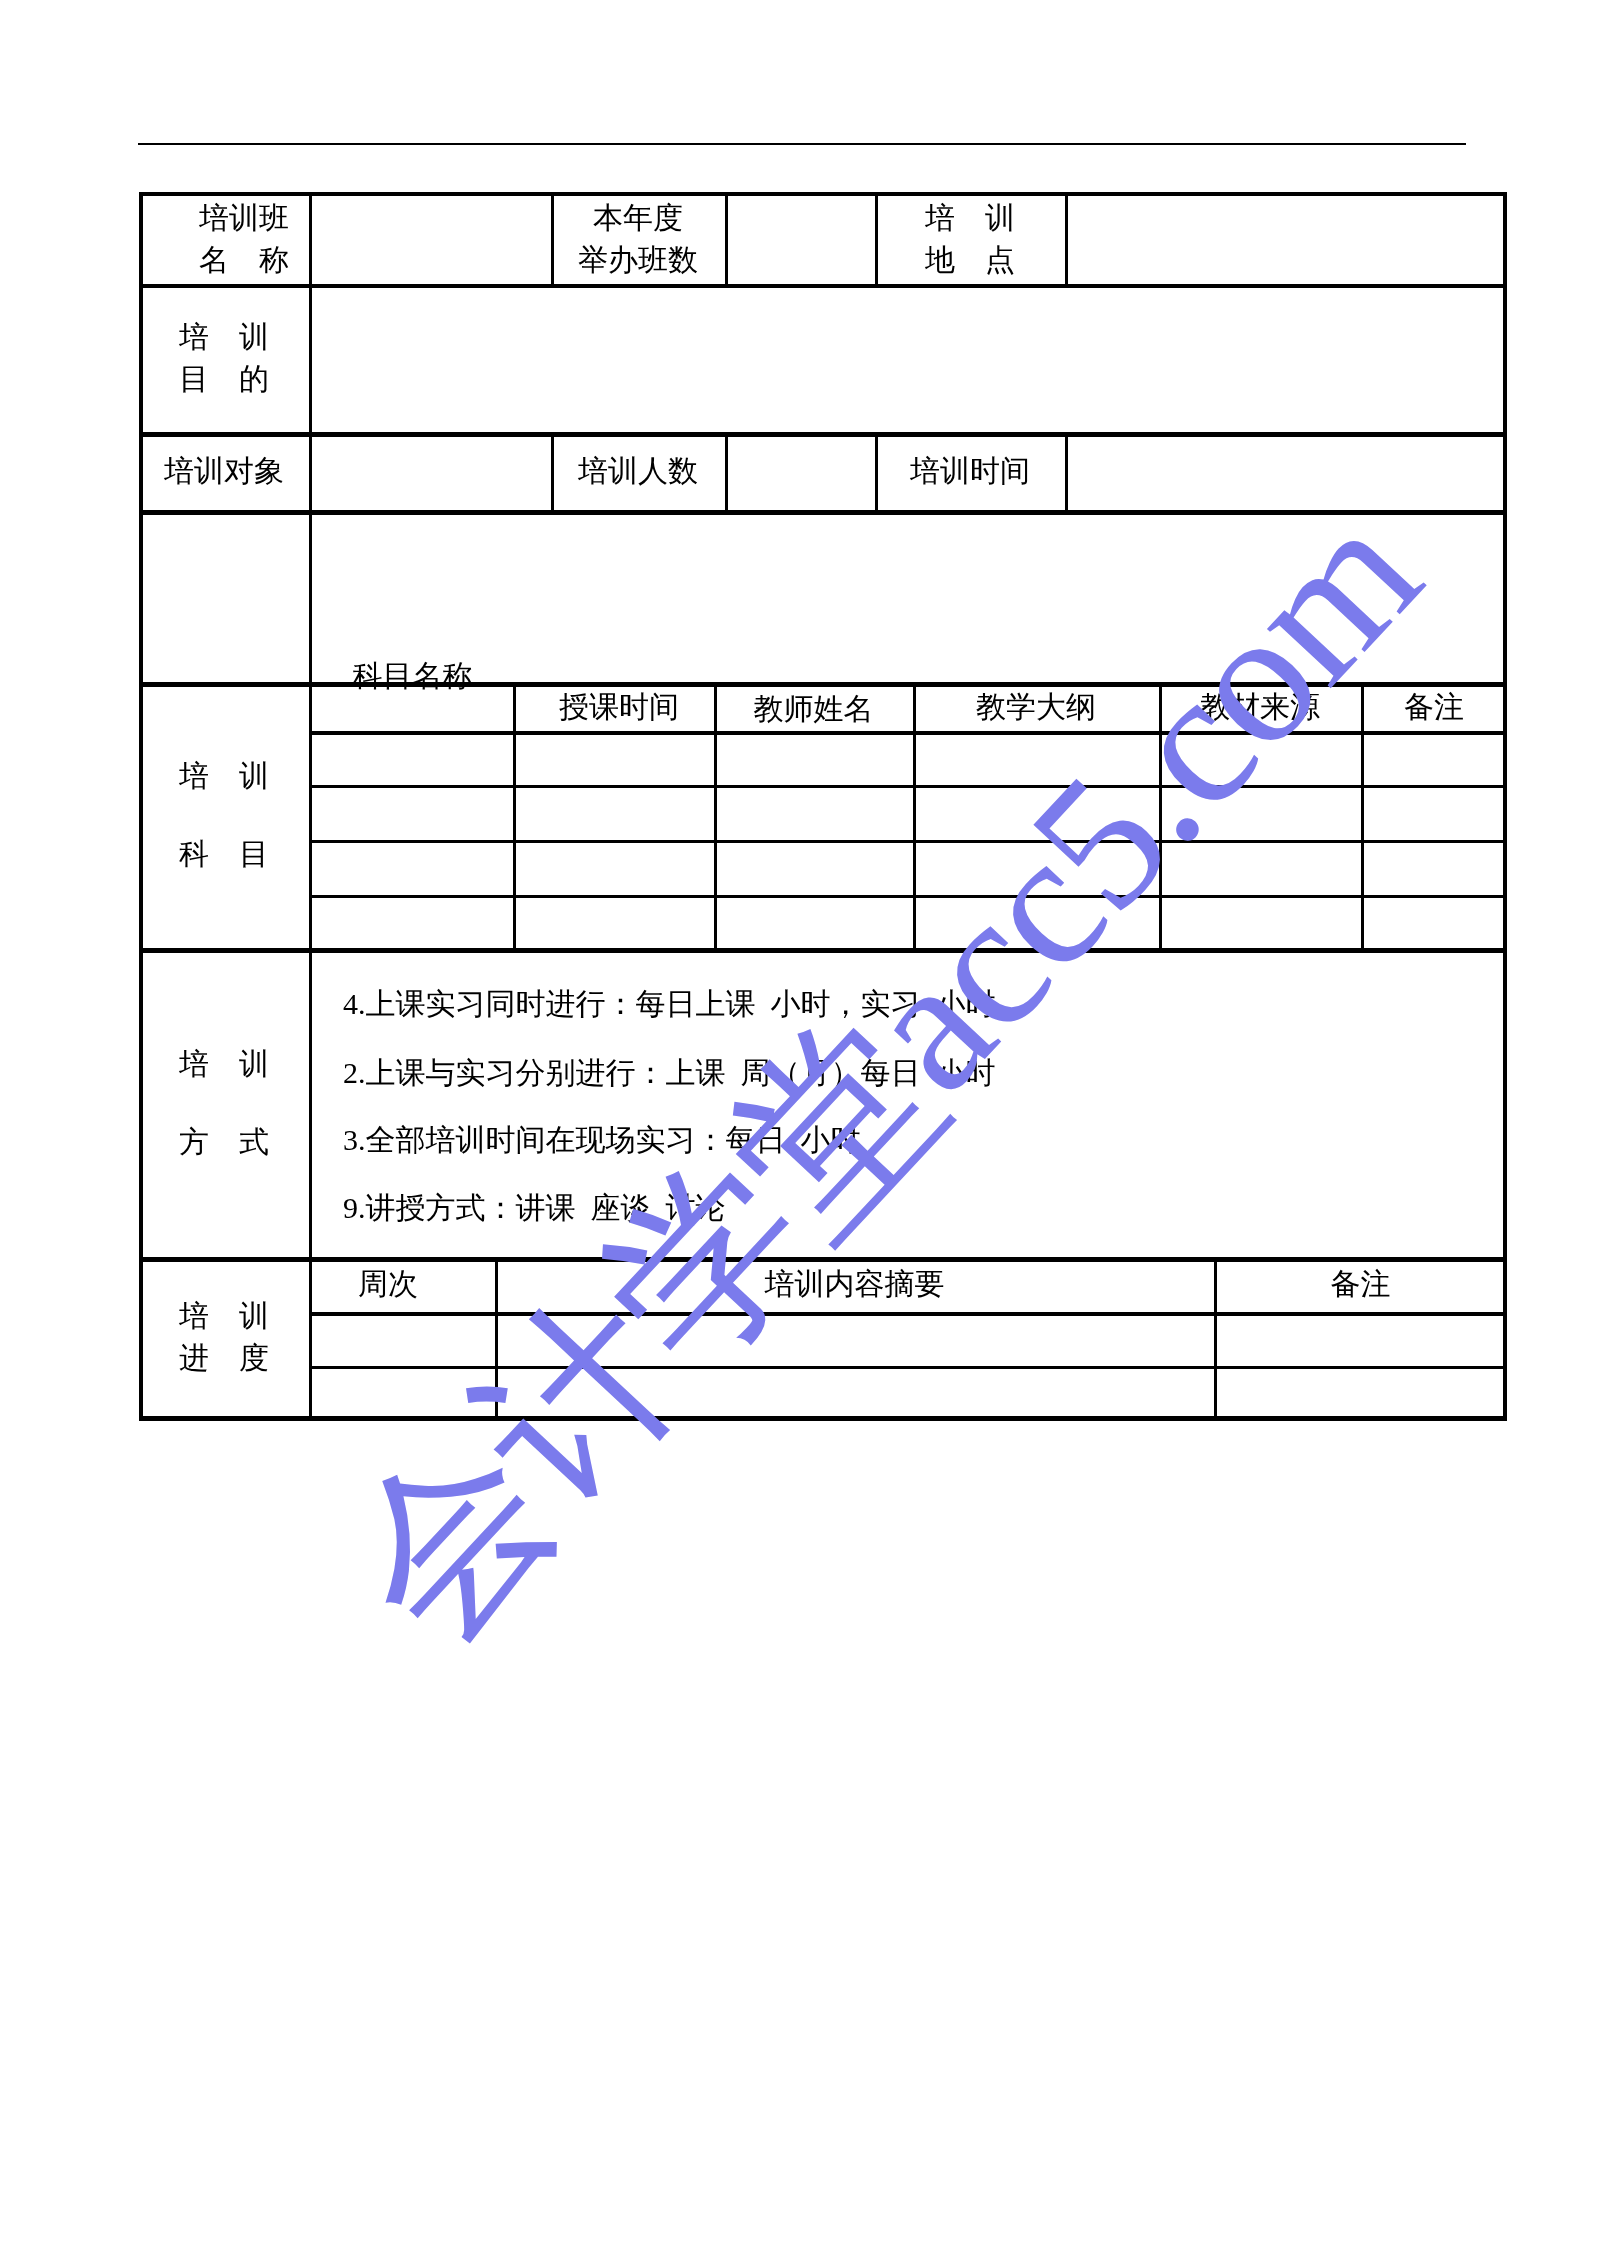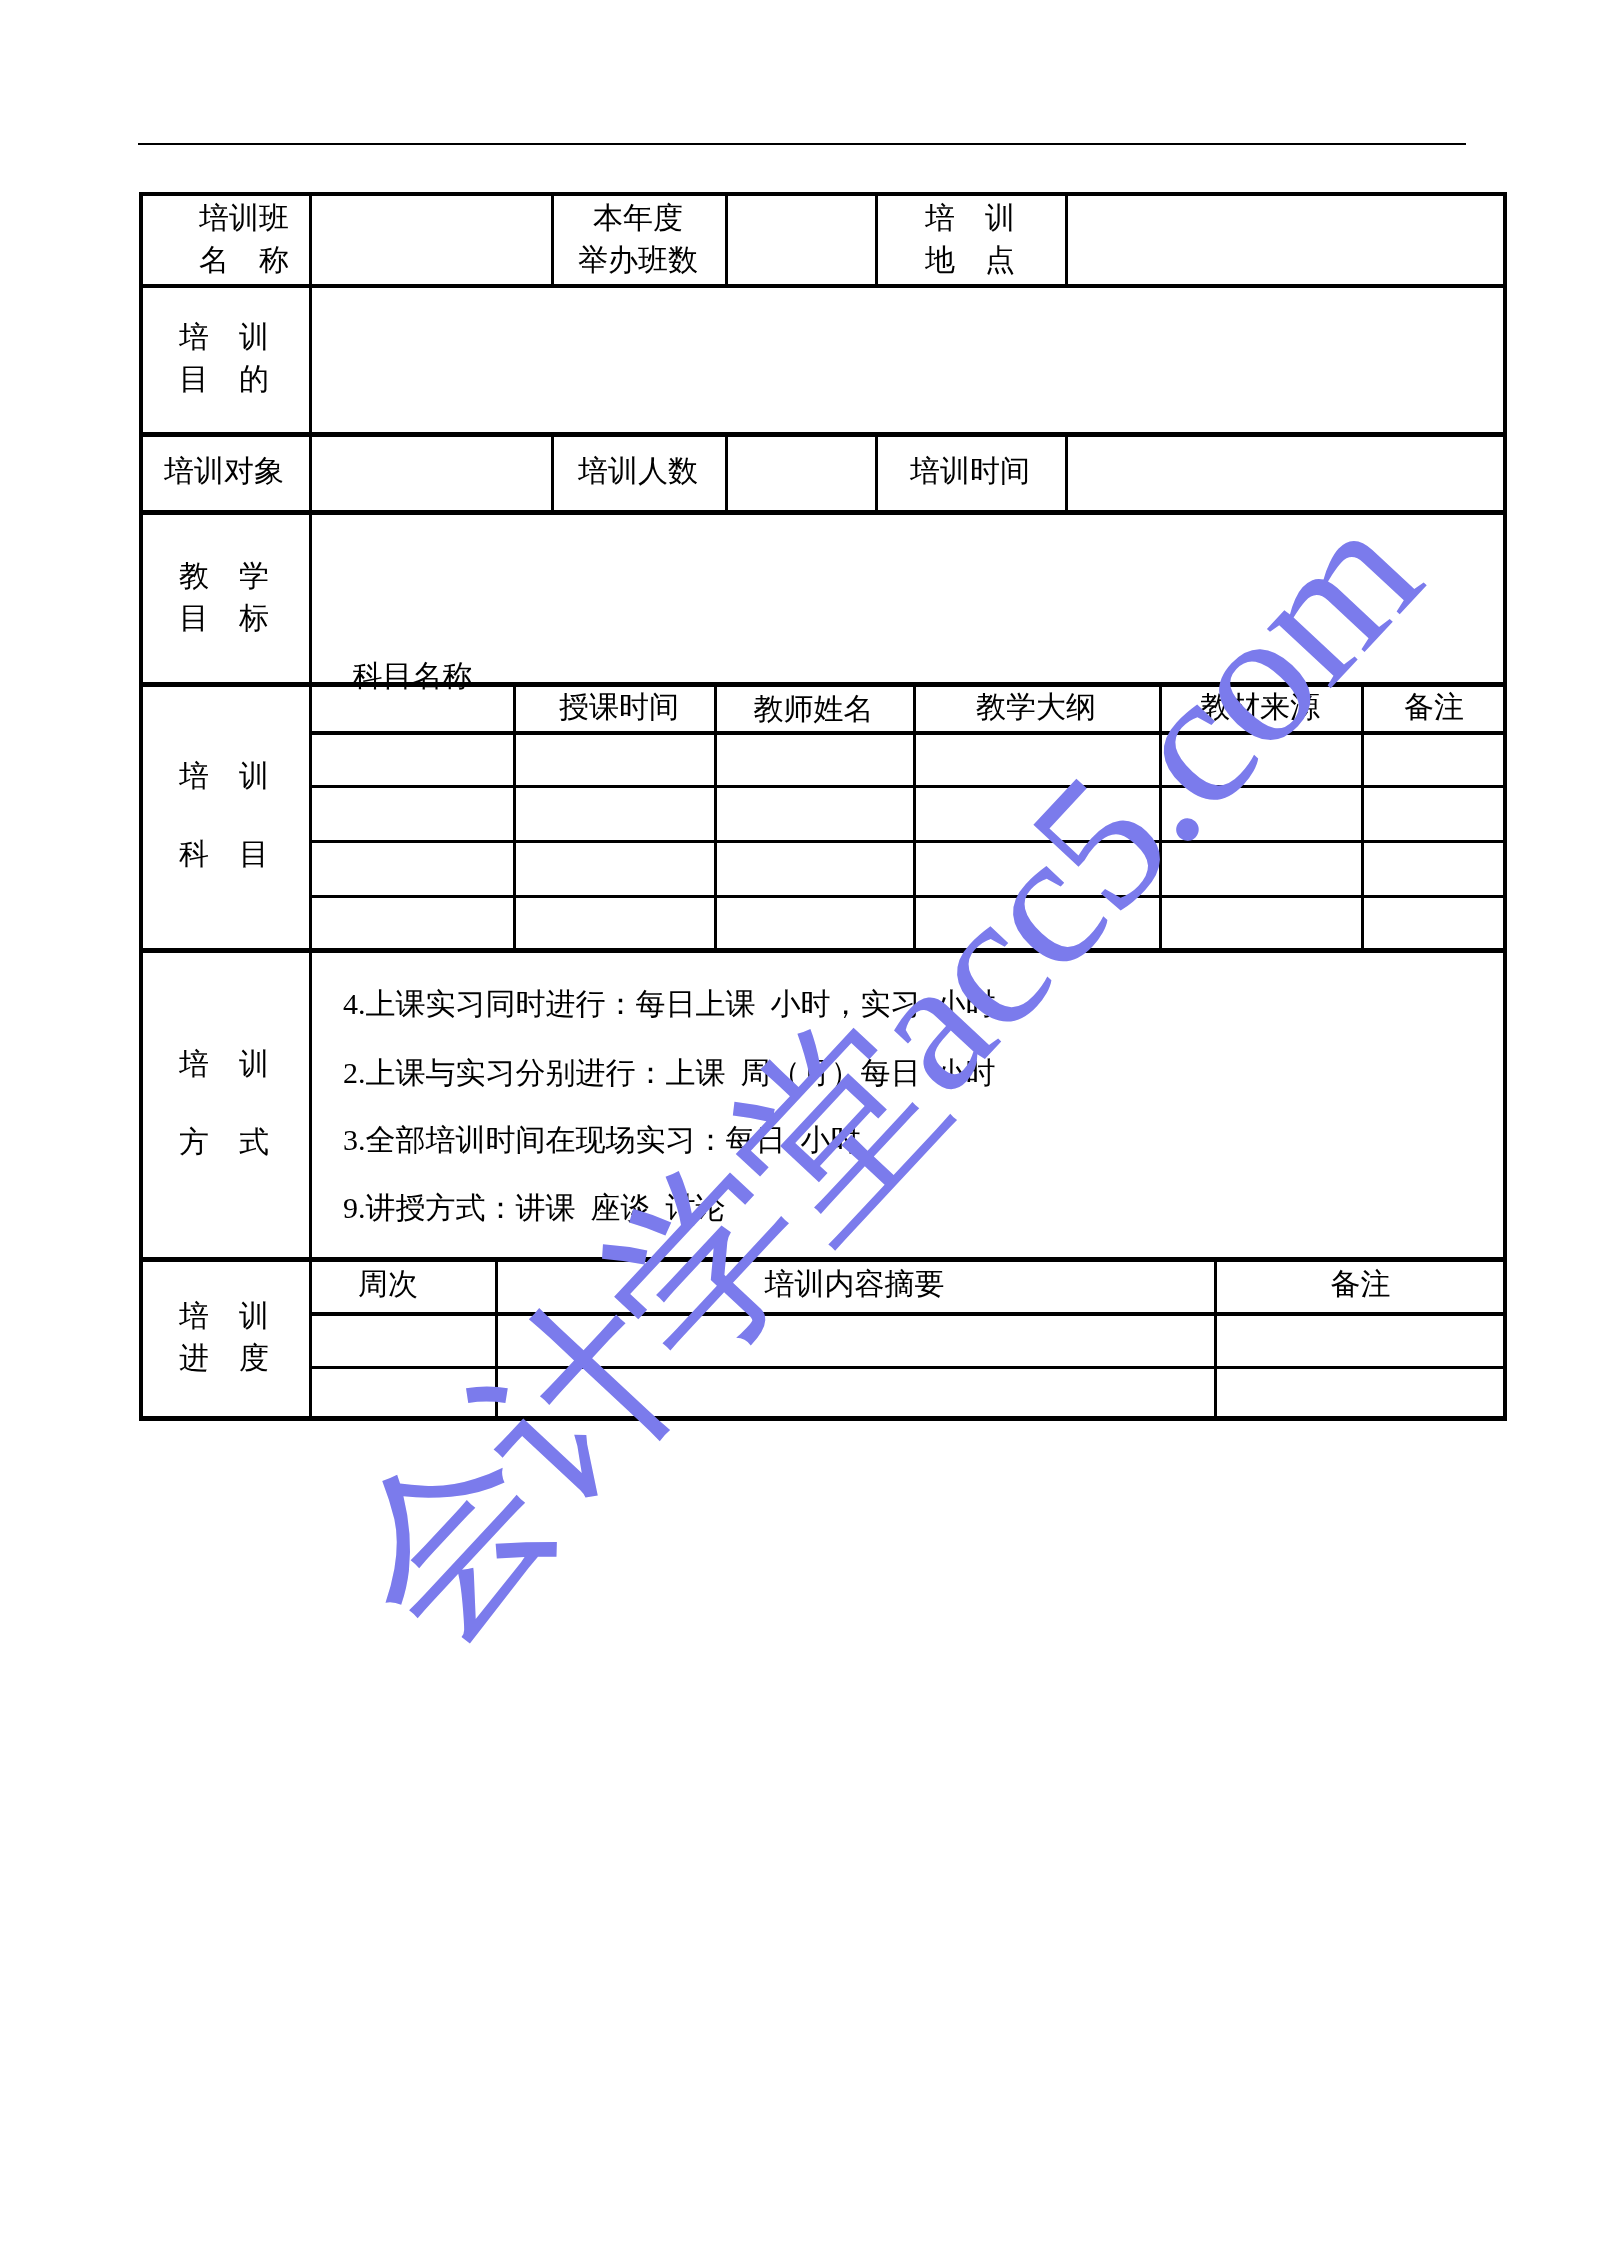--- a/index.html
+++ b/index.html
@@ -117,24 +117,20 @@
   <div class="input-cell" style="left:313px;top:438px;width:236px;height:68px;"></div>
   <div class="cell" style="left:554px;top:435px;width:168px;height:72px;">
     <span>培训人数</span>
   </div>
   <div class="input-cell" style="left:729px;top:438px;width:144px;height:68px;"></div>
   <div class="cell" style="left:878px;top:435px;width:184px;height:72px;">
     <span>培训时间</span>
   </div>
   <div class="input-cell" style="left:1069px;top:438px;width:432px;height:68px;"></div>
 
-  <div class="cell gap-small" style="left:139px;top:514px;width:170px;height:165px;">
-    <span>教　学</span>
-    <span>目　标</span>
-  </div>
   <div class="input-cell" style="left:313px;top:516px;width:1188px;height:163px;"></div>
 
   <div class="cell gap-big" style="left:139px;top:686px;width:170px;height:258px;">
     <span>培　训</span>
     <span>科　目</span>
   </div>
   <div class="cell" style="left:312px;top:653px;width:201px;height:45px;"><span>科目名称</span></div>
   <div class="cell" style="left:513px;top:684px;width:212px;height:45px;"><span>授课时间</span></div>
   <div class="cell" style="left:714px;top:684px;width:199px;height:45px;justify-content:flex-end;"><span>教师姓名</span></div>
   <div class="cell" style="left:913px;top:684px;width:246px;height:45px;"><span>教学大纲</span></div>

